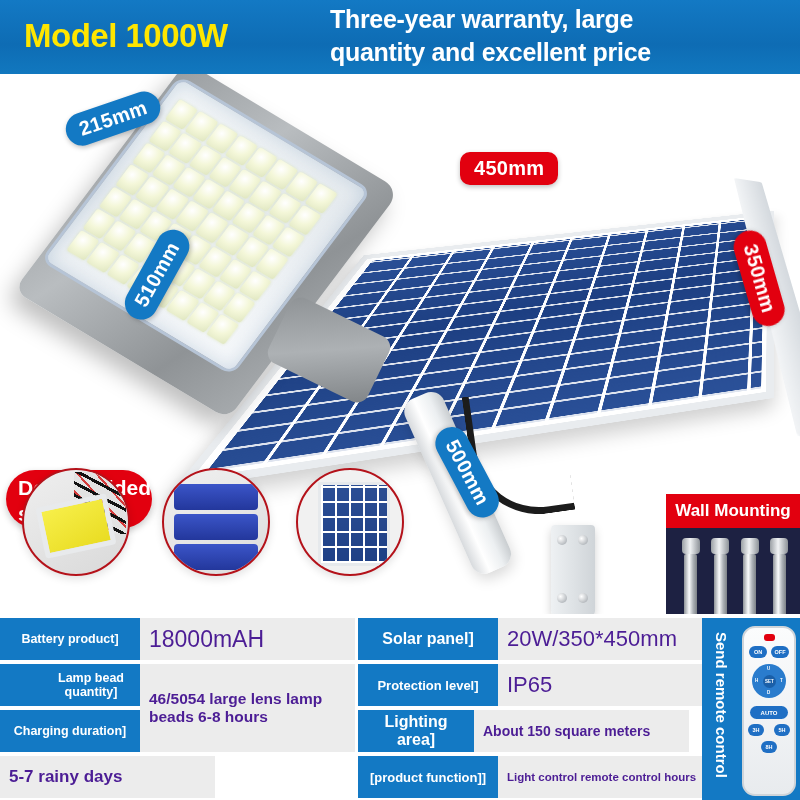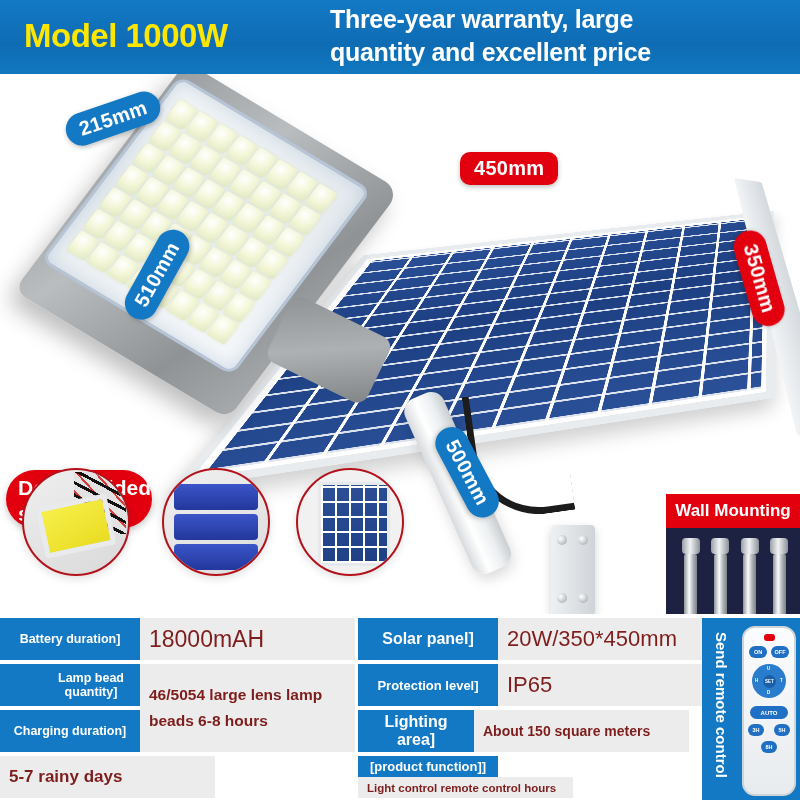--- a/index.html
+++ b/index.html
@@ -188,21 +188,21 @@
   .col{position:absolute;top:0;width:355px;height:186px;}
   .col-left{left:0;}
   .col-right{left:358px;}
   .srow{position:absolute;left:0;width:355px;display:flex;}
   .slabel{
     background:#1379c4;color:#fff;font-weight:bold;
     display:flex;align-items:center;justify-content:center;
     box-sizing:border-box;padding:0 6px;text-align:center;
   }
   .svalue{
-    background:#ececec;color:#7f1d1d;
+    background:#ececec;color:#4c1d95;
     display:flex;align-items:center;box-sizing:border-box;padding:0 9px;
   }
 
   
   .remote-panel{
     position:absolute;left:702px;top:618px;width:98px;height:182px;
     background:#1379c4;overflow:hidden;
   }
   .remote-label{
     position:absolute;left:2px;top:14px;width:26px;height:160px;
@@ -371,26 +371,26 @@
             <div class="screw-shaft"></div>
           </div>
         </div>
 
     </div>
   </div>
 
   <div class="specs">
     <div class="col col-left" id="col-left">
         <div class="srow" style="top: 4px; height: 42px;">
-          <div class="slabel" style="width: 140px; height: 42px; font-size: 12.5px;">Battery duration]</div>
+          <div class="slabel" style="width: 140px; height: 42px; font-size: 12.5px;">Battery product]</div>
           <div class="svalue" style="width: 215px; height: 42px; font-size: 23px;">18000mAH</div>
         </div>
         <div class="srow" style="top: 50px; height: 42px;">
           <div class="slabel" style="width: 140px; height: 42px; font-size: 12.5px; padding-left: 48px;">Lamp bead quantity]</div>
-          <div class="svalue" style="width: 215px; height: 88px; font-size: 15.5px; font-weight: bold; line-height: 26px;">46/5054 large lens lamp beads 6-8 hours</div>
+          <div class="svalue" style="width: 215px; height: 88px; font-size: 15.5px; font-weight: bold; line-height: 18px;">46/5054 large lens lamp beads 6-8 hours</div>
         </div>
         <div class="srow" style="top: 96px; height: 42px;">
           <div class="slabel" style="width: 140px; height: 42px; font-size: 12.5px;">Charging duration]</div>
           <div class="svalue" style="width: 215px; height: 42px; background: transparent;"></div>
         </div>
         <div class="srow" style="top: 142px; height: 42px;">
           <div class="svalue" style="width: 215px; height: 42px; font-size: 17px; font-weight: bold;">5-7 rainy days</div>
         </div>
       </div>
     <div class="col col-right" id="col-right">
@@ -399,21 +399,21 @@
           <div class="svalue" style="width: 215px; height: 42px; font-size: 22px; line-height: 14px;">20W/350*450mm</div>
         </div>
         <div class="srow" style="top: 50px; height: 42px;">
           <div class="slabel" style="width: 140px; height: 42px; font-size: 13px;">Protection level]</div>
           <div class="svalue" style="width: 215px; height: 42px; font-size: 22px; line-height: 14px;">IP65</div>
         </div>
         <div class="srow" style="top: 96px; height: 42px;">
           <div class="slabel" style="width: 116px; height: 42px; font-size: 16px;">Lighting area]</div>
           <div class="svalue" style="width: 215px; height: 42px; font-size: 14px; font-weight: bold; line-height: 14px;">About 150 square meters</div>
         </div>
-        <div class="srow" style="top: 142px; height: 42px; flex-direction: column;">
+        <div class="srow" style="top: 142px; height: 42px;">
           <div class="slabel" style="width: 140px; height: 42px; font-size: 13px;">[product function]]</div>
           <div class="svalue" style="width: 215px; height: 42px; font-size: 11.5px; font-weight: bold; line-height: 14px;">Light control remote control hours</div>
         </div>
       </div>
   </div>
 
   <div class="remote-panel">
     <div class="remote-label">Send remote control</div>
     <div class="remote">
       <div class="r-led"></div>

